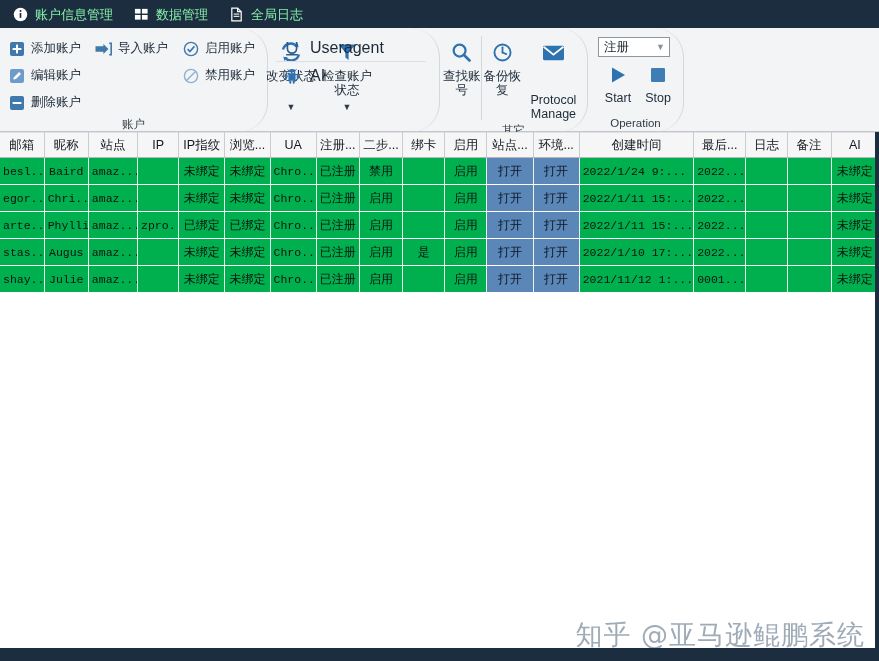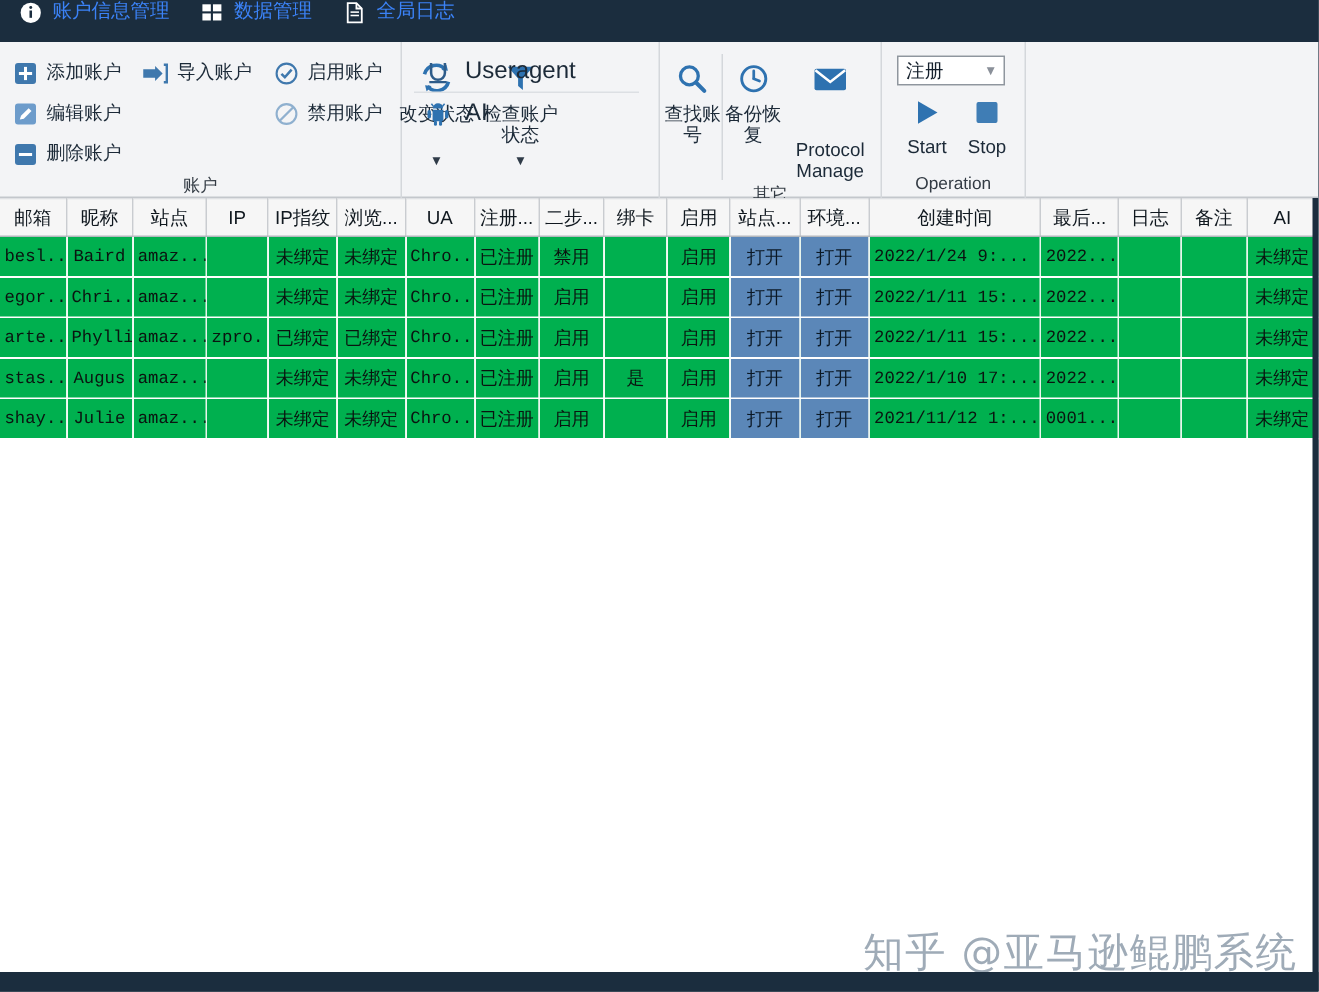--- a/index.html
+++ b/index.html
@@ -24,25 +24,25 @@
     left: 0; top: 0;
     width: 879px; height: 28px;
     background: #1b2d3e;
     display: flex;
     align-items: center;
     padding-left: 8px;
     gap: 0;
   }
   .menu-item {
     display: flex;
-    align-items: flex-start;
+    align-items: center;
     gap: 7px;
     padding: 0 16px 0 4px;
     height: 28px;
-    color: #3b82f6;
+    color: #86efac;
     font-size: 13px;
     cursor: default;
     white-space: nowrap;
   }
   .menu-item .mi-icon {
     display: inline-flex;
     align-items: center;
     justify-content: center;
     width: 16px; height: 16px;
   }
@@ -57,20 +57,21 @@
     border-bottom: 1px solid #c3c7cc;
     display: flex;
     align-items: stretch;
   }
   .rgroup {
     position: relative;
     display: flex;
     flex-direction: column;
     height: 104px;
     border-right: 1px solid #d4d7db;
+    border-radius: 29px;
   }
   .rgroup:last-child { border-right: none; }
   .rgroup-body {
     flex: 1;
     display: flex;
     align-items: flex-start;
     padding: 4px 2px 0 2px;
   }
   .rgroup-title {
     height: 17px;

